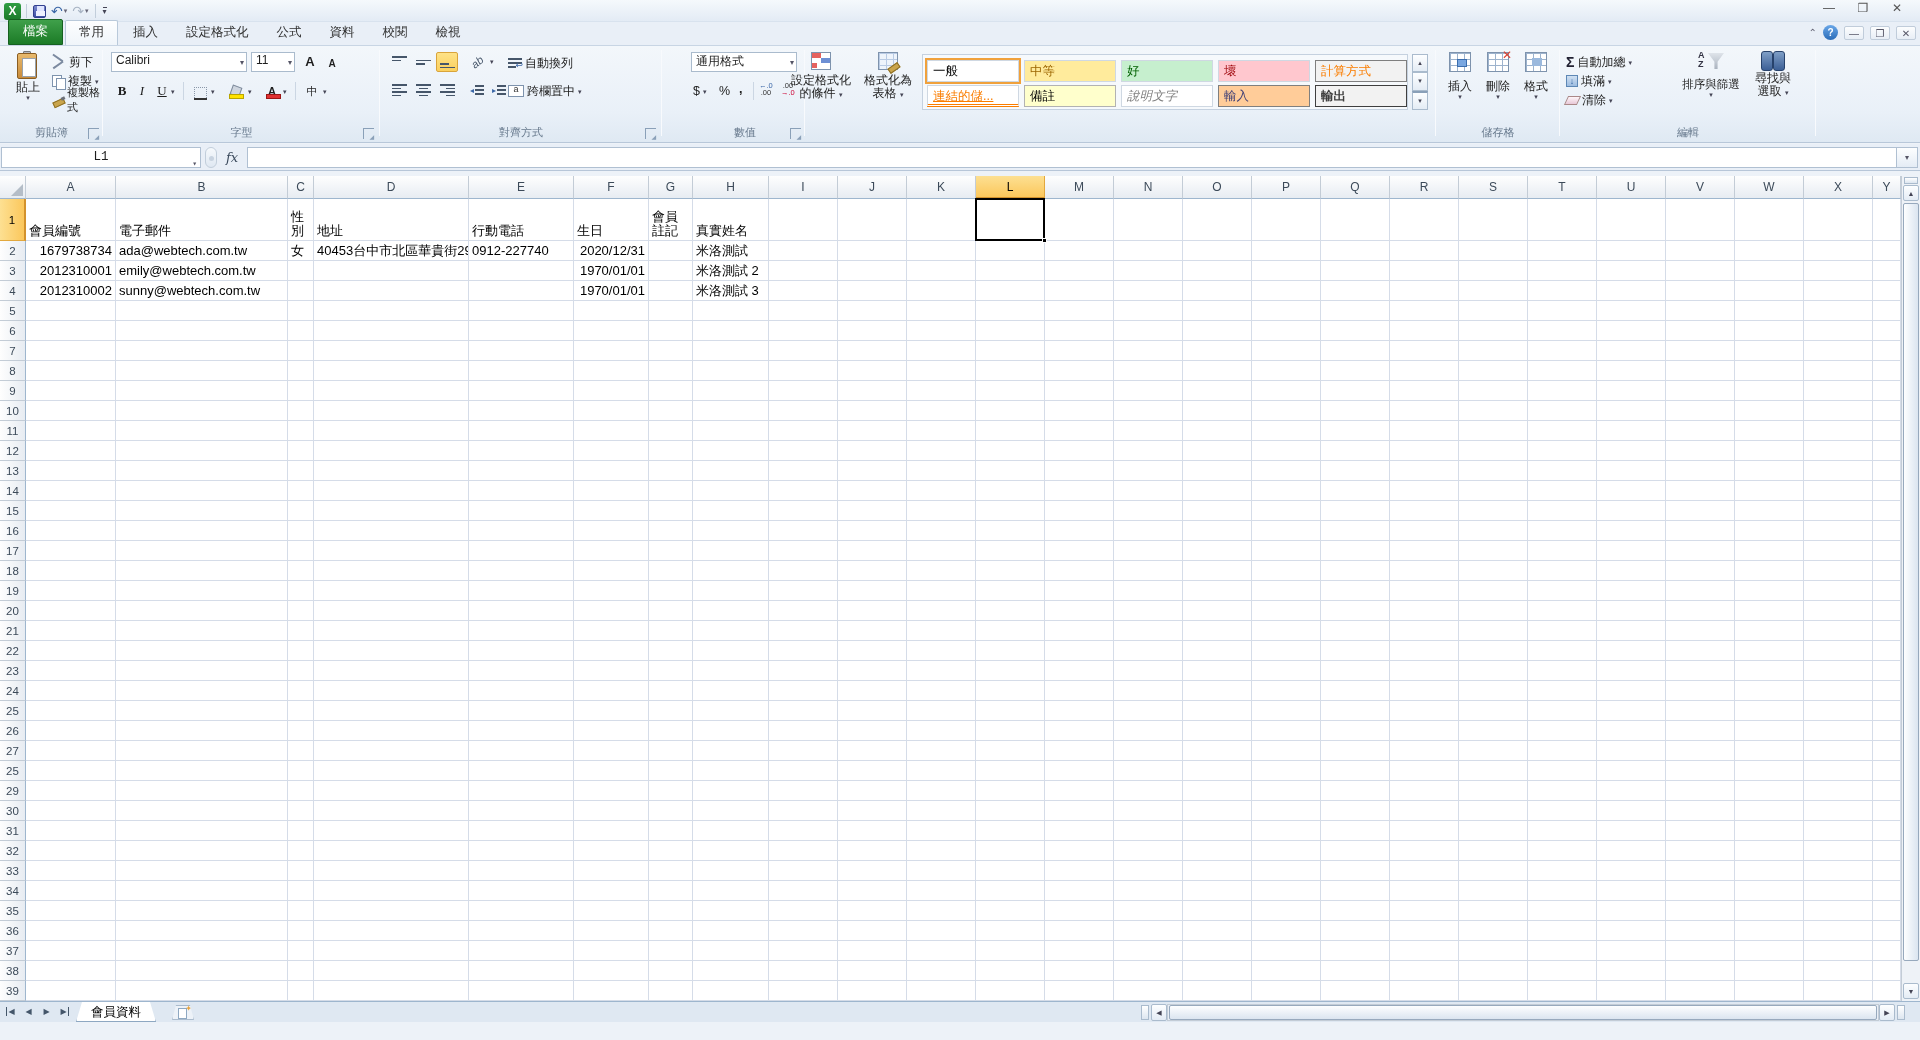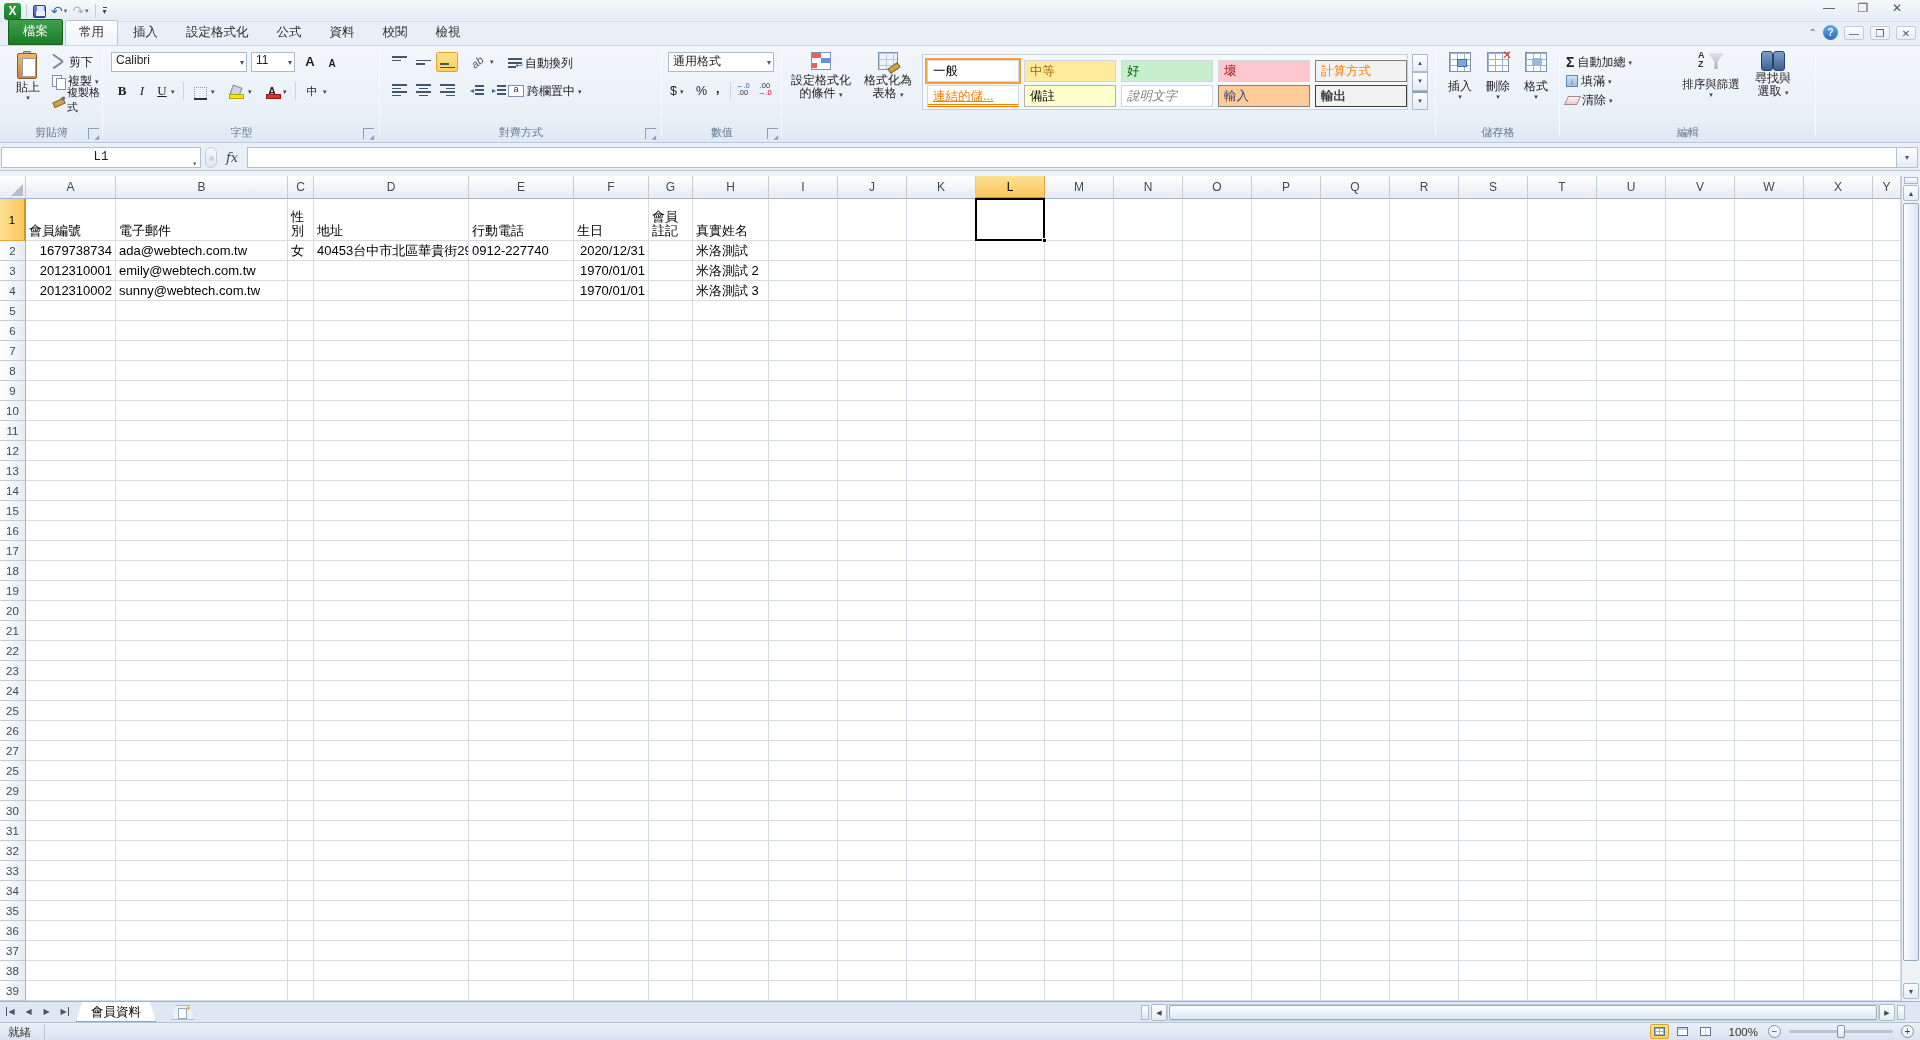--- a/index.html
+++ b/index.html
@@ -418,21 +418,21 @@
       <div class="sbtn" style="position:absolute;left:128px;top:36px;">
         <span class="merge-ic"></span>
           <span>跨欄置中</span>
           <span class="ddl">▾</span>
       </div>
       <div class="glabel">對齊方式</div>
       <div class="dlg" style="right:6px;"></div>
       <div class="gsep" style="left:281px;"></div>
     </div>
 
-    <div class="rgroup" style="left:662px;width:120px;text-decoration:underline;">
+    <div class="rgroup" style="left:685px;width:120px;text-decoration:underline;">
       <div class="combo" style="position:absolute;left:6px;top:6px;width:106px;">
         <span>通用格式</span>
           <span class="dd">▾</span>
       </div>
       <div class="sbtn" style="position:absolute;left:8px;top:36px;">
           <span class="num-ic">$</span>
           <span class="ddl">▾</span>
         </div>
       <div class="sbtn" style="position:absolute;left:34px;top:36px;">
           <span class="num-ic">%</span>
@@ -1621,35 +1621,14 @@
     </div>
     <div class="hsb-split" style="left:1141px;"></div>
     <div class="hsb-btn" style="left:1151px;">◀</div>
     <div class="hsb-track" style="left:1167px;width:712px;">
       <div class="hsb-thumb" style="left:1px;width:708px;top:0;"></div>
     </div>
     <div class="hsb-btn" style="left:1879px;">▶</div>
     <div class="hsb-split" style="left:1897px;"></div>
   </div>
 
-  <div class="statusbar">
-    <div class="status-ready">就緒</div>
-    <div class="status-sep"></div>
-    <div class="sb-right">
-      <div class="view-btn on">
-          <span class="vb-ic"></span>
-        </div>
-      <div class="view-btn">
-          <span class="vb-ic pl"></span>
-        </div>
-      <div class="view-btn">
-          <span class="vb-ic pb"></span>
-        </div>
-      <div class="zoom-pct">100%</div>
-      <div class="zoom-circ">−</div>
-      <div class="zoom-track">
-        <div class="zoom-thumb"></div>
-      </div>
-      <div class="zoom-circ">+</div>
-    </div>
-  </div>
 
 </div>
 
 </body></html>

